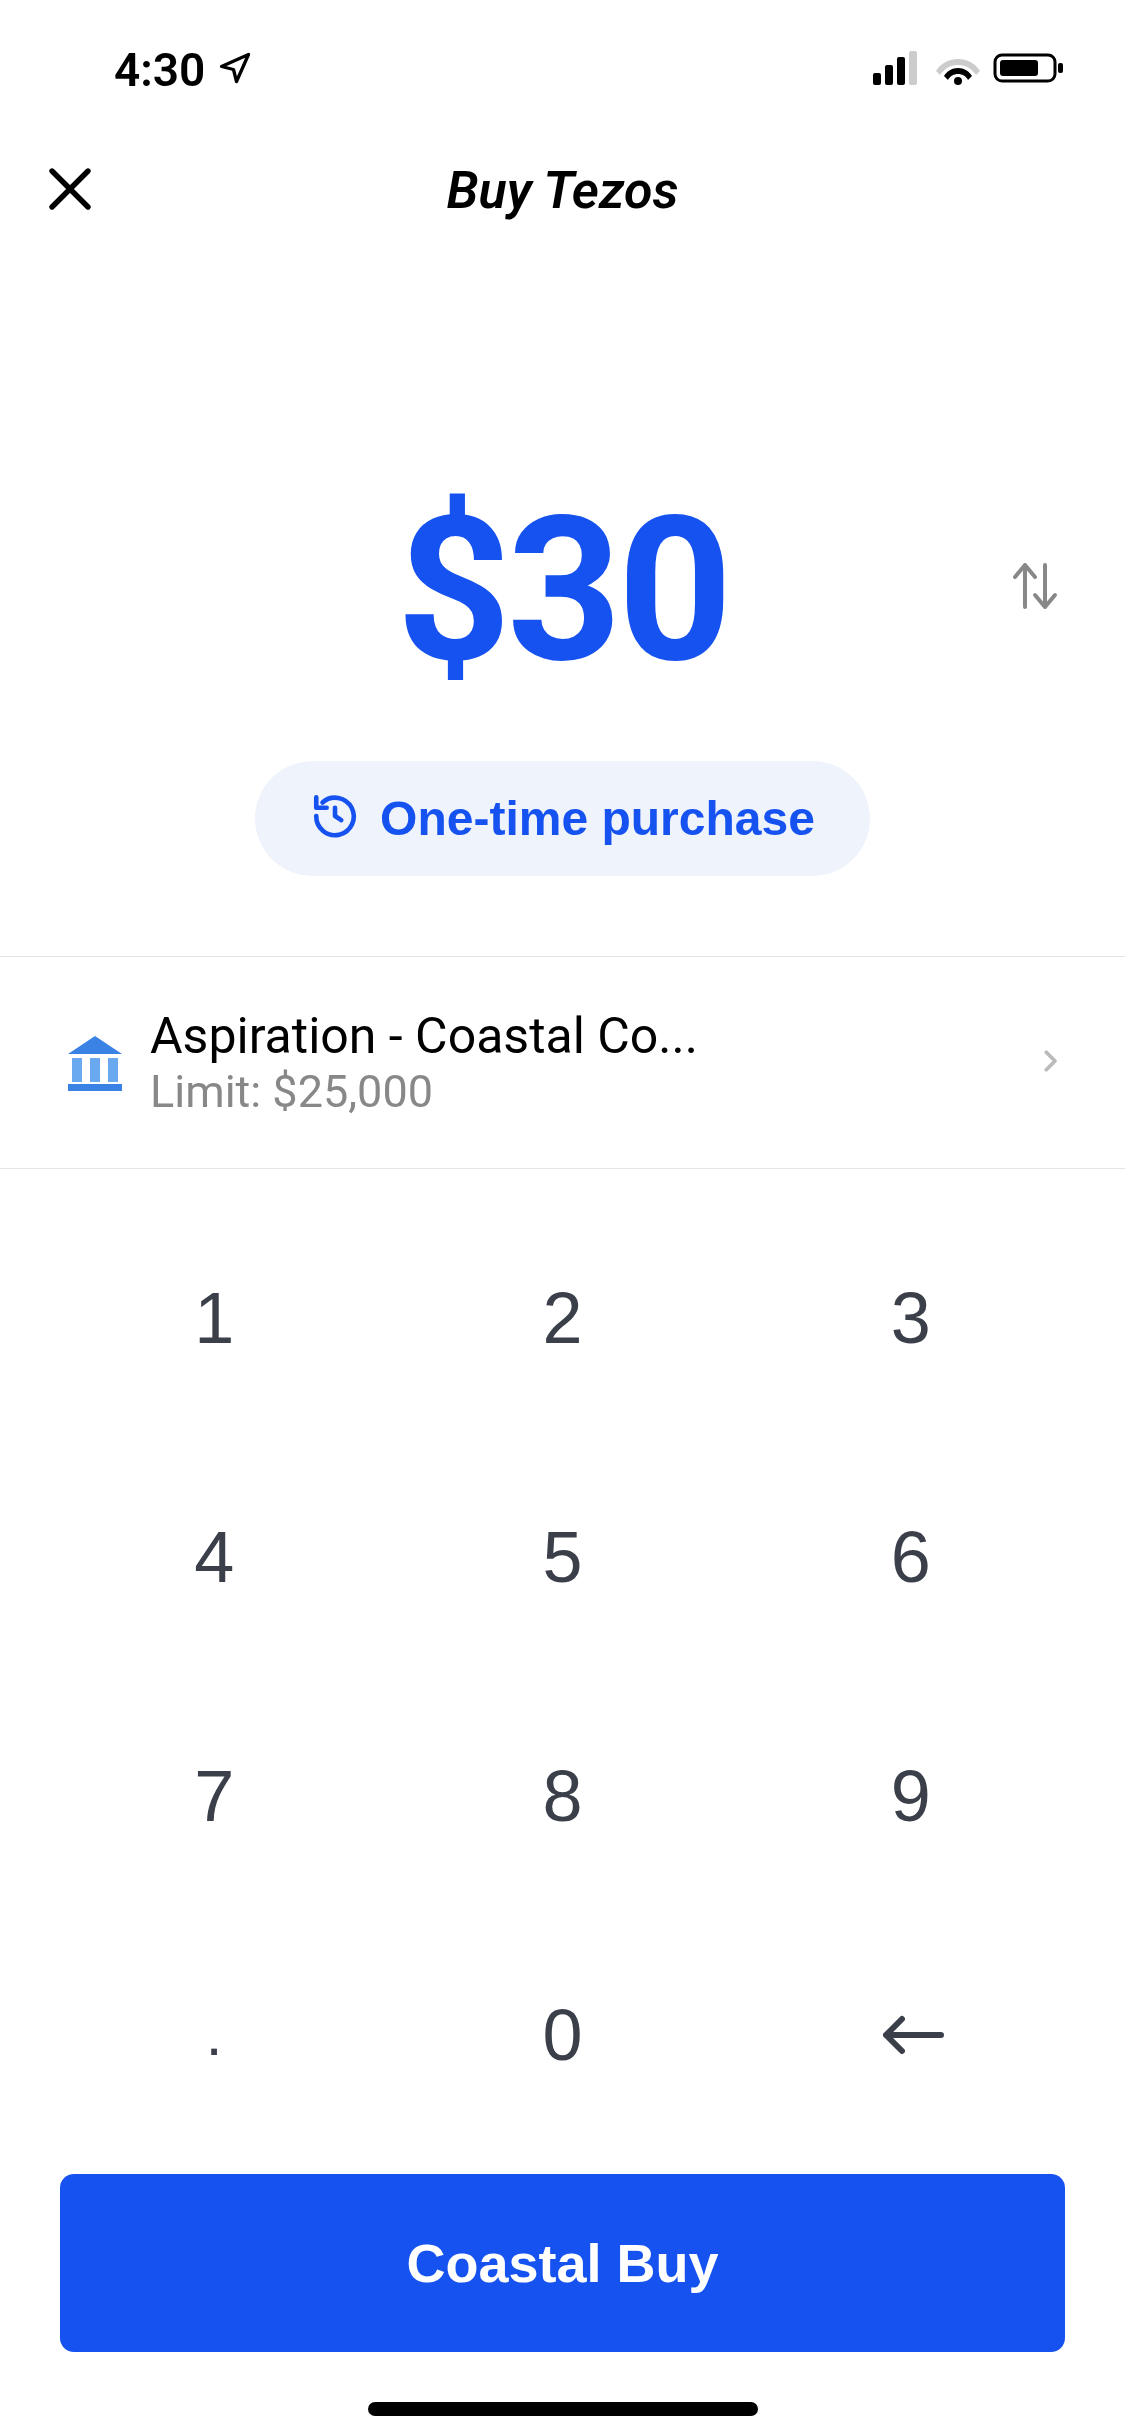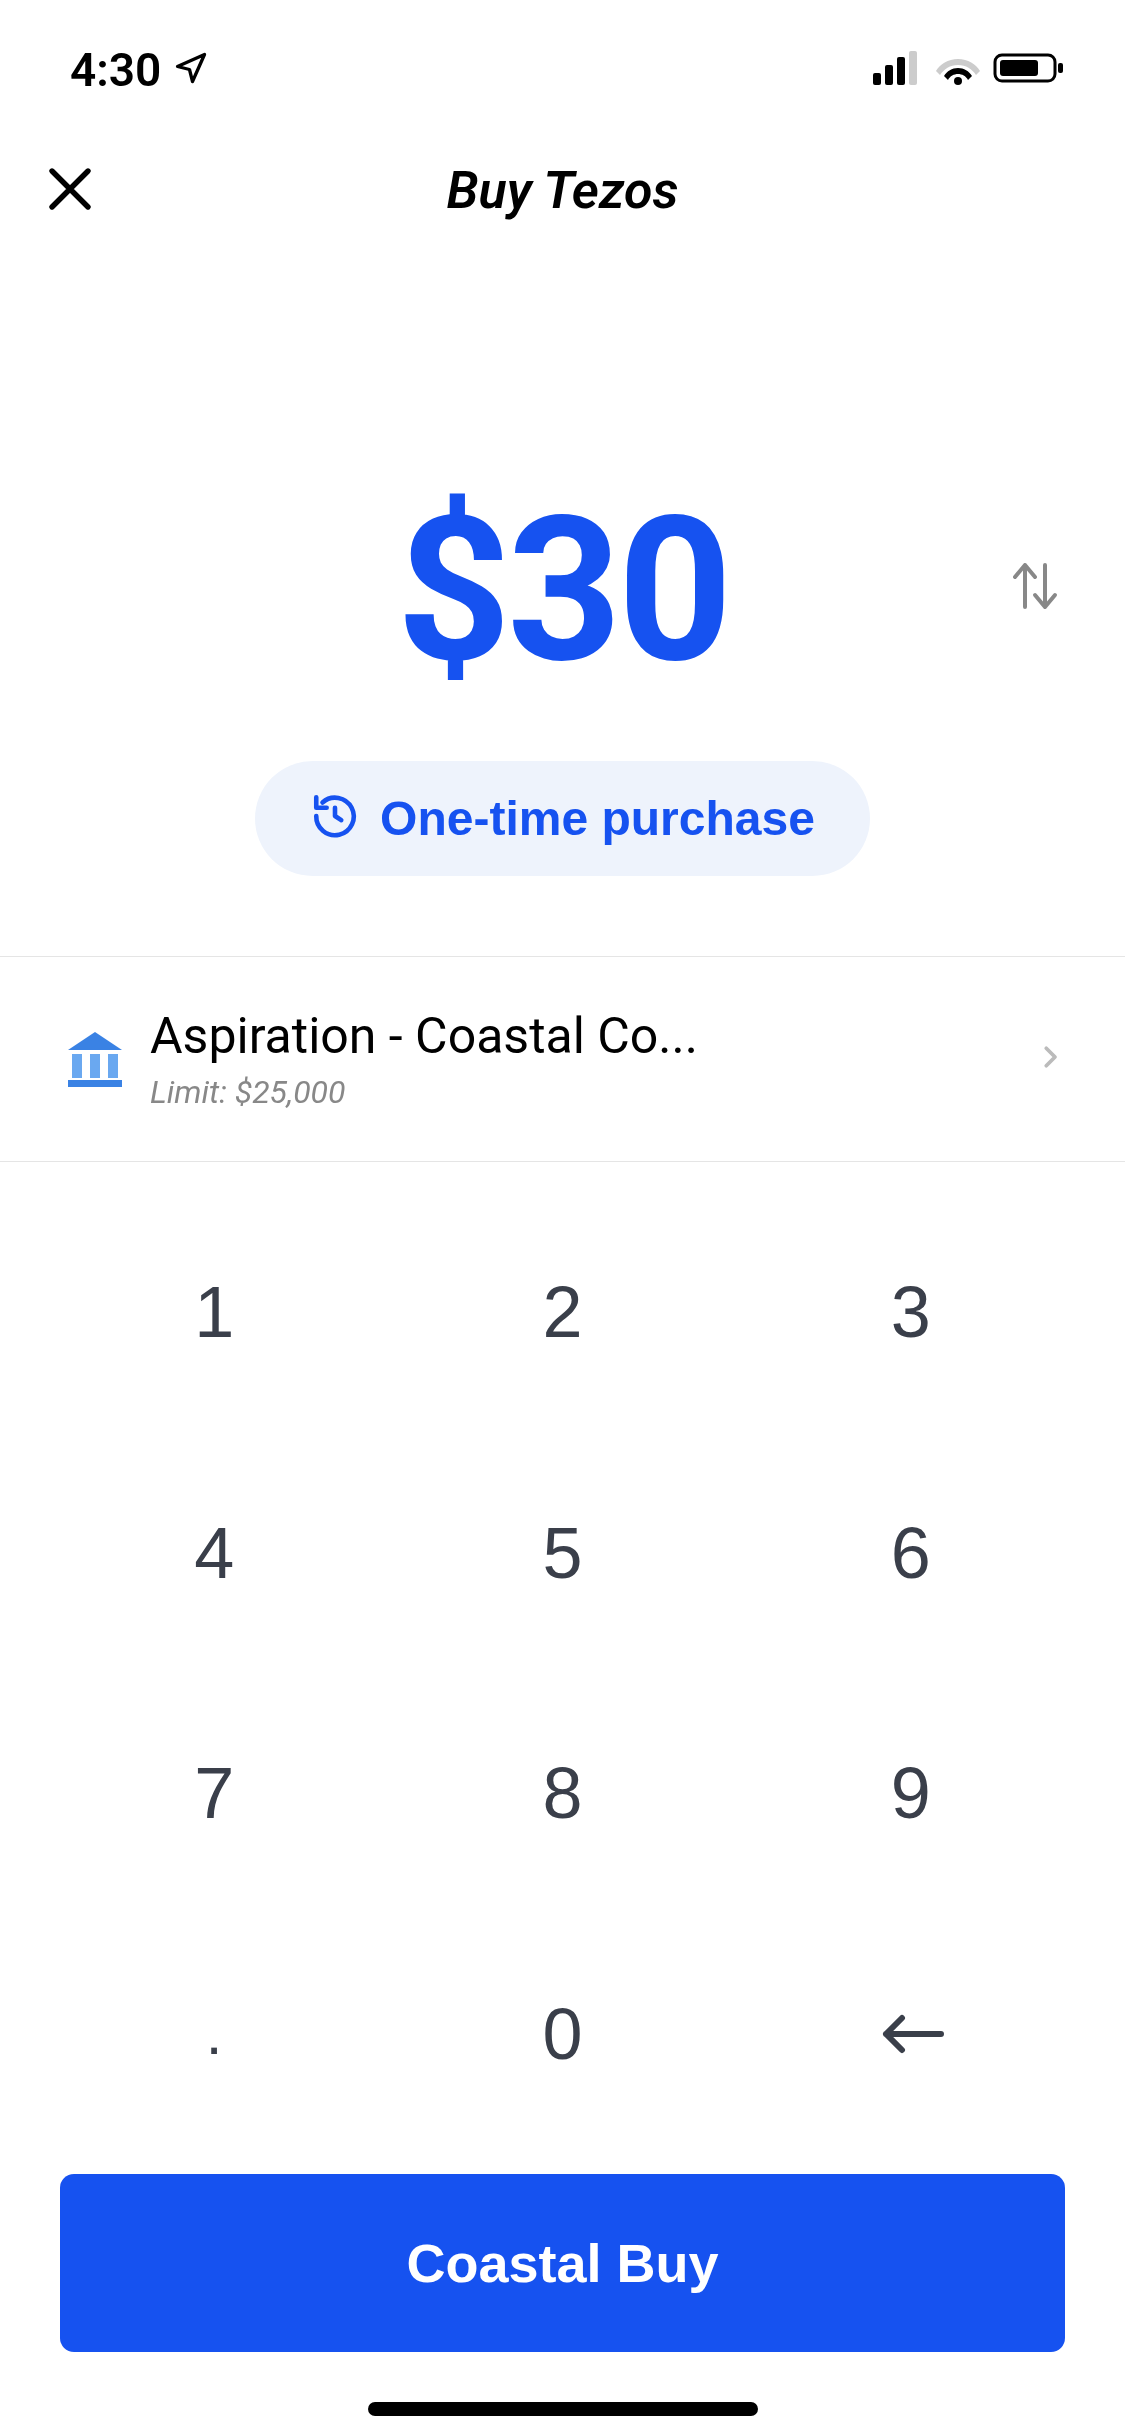--- a/index.html
+++ b/index.html
@@ -22,20 +22,21 @@
       display: flex;
       align-items: center;
       justify-content: space-between;
       padding: 0 60px 0 70px;
       margin-top: 20px;
     }
     .status-left {
       display: flex;
       align-items: center;
       gap: 12px;
+      margin-left: 44px;
     }
     .status-time {
       font-size: 46px;
       font-weight: 600;
       color: #000;
     }
     .status-right {
       display: flex;
       align-items: center;
       gap: 12px;
@@ -123,24 +124,23 @@
     }
     .payment-name {
       font-size: 50px;
       font-weight: 400;
       color: #000;
       white-space: nowrap;
       overflow: hidden;
       text-overflow: ellipsis;
     }
     .payment-limit {
-      font-size: 32px;
+      font-size: 45px;
       color: #888;
-      margin-top: 8px;
-      font-style: italic;
+      margin-top: 0;
     }
     .chevron-right {
       color: #bbb;
     }
     .keypad {
       flex: 1;
       display: grid;
       grid-template-columns: repeat(3, 1fr);
       grid-template-rows: repeat(4, 1fr);
       padding: 30px 40px 20px 40px;

